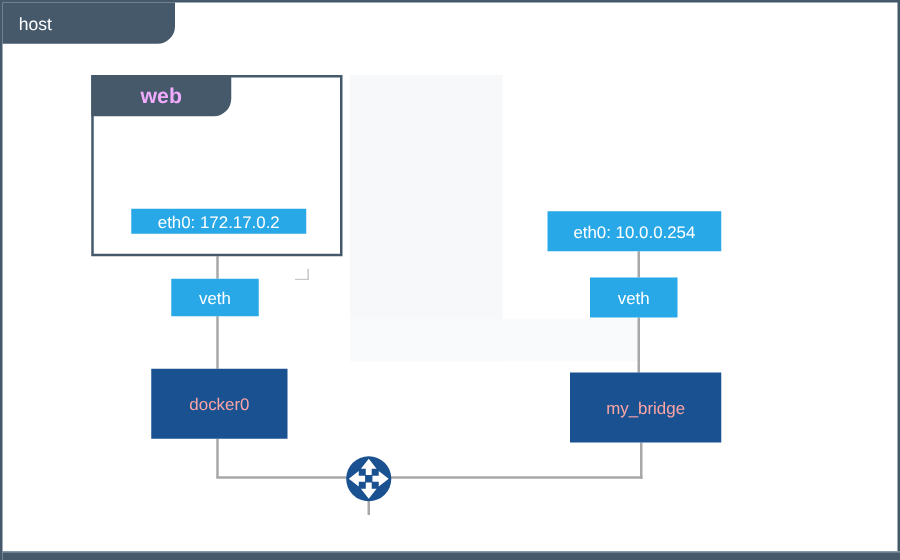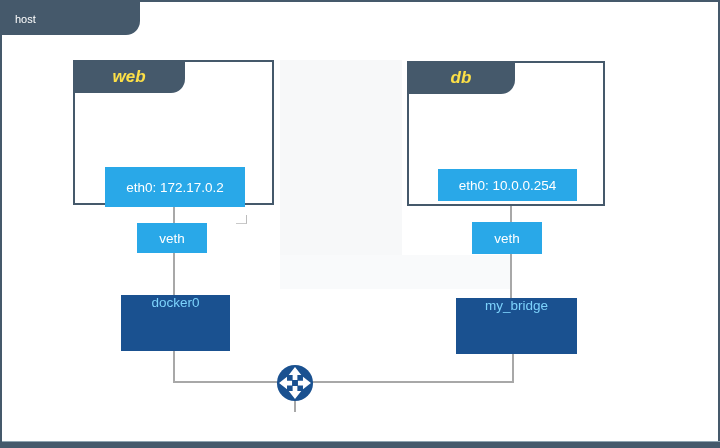--- a/index.html
+++ b/index.html
@@ -20,21 +20,21 @@
   }
   .abs { position: absolute; }
 
   
   .host-tab {
     left: 0; top: 0;
     width: 138px; height: 33px;
     background: #45596b;
     border-radius: 0 0 14px 0;
     color: #ffffff;
-    font-size: 11px;
+    font-size: 14px;
     display: flex; align-items: center;
     padding-left: 13px;
     z-index: 6;
   }
 
   
   .host-bottom {
     left: 0; bottom: 0; width: 720px; height: 7px;
     background: #45596b;
     border-top: 1px solid #8fa3b0;
@@ -53,48 +53,48 @@
   }
   .box-web { left: 71px; top: 58px; width: 201px; height: 145px; }
   .box-db  { left: 405px; top: 59px; width: 198px; height: 145px; }
 
   .container-tab {
     position: absolute;
     left: -2px; top: -2px;
     height: 33px;
     background: #45596b;
     border-radius: 0 0 14px 0;
-    color: #fde047;
+    color: #f0abfc;
     font-size: 17px;
     font-weight: 600;
-    display: flex; align-items: center; justify-content: center; font-style: italic;
+    display: flex; align-items: center; justify-content: center;
   }
   .tab-web { width: 112px; }
   .tab-db  { width: 108px; }
 
   
   .blue-label {
     background: #29a8e8;
     color: #ffffff;
     font-size: 13.5px;
     display: flex; align-items: center; justify-content: center;
     z-index: 4;
   }
-  .eth-web  { left: 103px; top: 165px; width: 140px; height: 40px; }
+  .eth-web  { left: 103px; top: 165px; width: 140px; height: 20px; }
   .eth-db   { left: 436px; top: 167px; width: 139px; height: 32px; }
   .veth-web { left: 135px; top: 221px; width: 70px;  height: 30px; }
   .veth-db  { left: 470px; top: 220px; width: 70px;  height: 32px; }
   .eth-host { left: 223px; top: 409px; width: 142px; height: 29px; }
 
   
   .bridge-box {
     background: #1a5190;
-    color: #7dd3fc;
+    color: #fca5a5;
     font-size: 13.5px;
-    display: flex; justify-content: center;
+    display: flex; align-items: center; justify-content: center;
     z-index: 4;
   }
   .bridge-docker0   { left: 119px; top: 293px; width: 109px; height: 56px; }
   .bridge-my-bridge { left: 454px; top: 296px; width: 121px; height: 56px; }
 
   
   .line { background: #a8a8a8; z-index: 2; }
   .v { width: 2px; }
   .h { height: 2px; }
 
@@ -146,25 +146,20 @@
   <div class="abs blue-label eth-web">
     <span>eth0: 172.17.0.2</span>
   </div>
   <div class="abs blue-label veth-web">
     <span>veth</span>
   </div>
   <div class="abs bridge-box bridge-docker0">
     <span>docker0</span>
   </div>
 
-  <div class="abs container-box box-db">
-    <div class="container-tab tab-db">
-      <span>db</span>
-    </div>
-  </div>
   <div class="abs blue-label eth-db">
     <span>eth0: 10.0.0.254</span>
   </div>
   <div class="abs blue-label veth-db">
     <span>veth</span>
   </div>
   <div class="abs bridge-box bridge-my-bridge">
     <span>my_bridge</span>
   </div>
 

